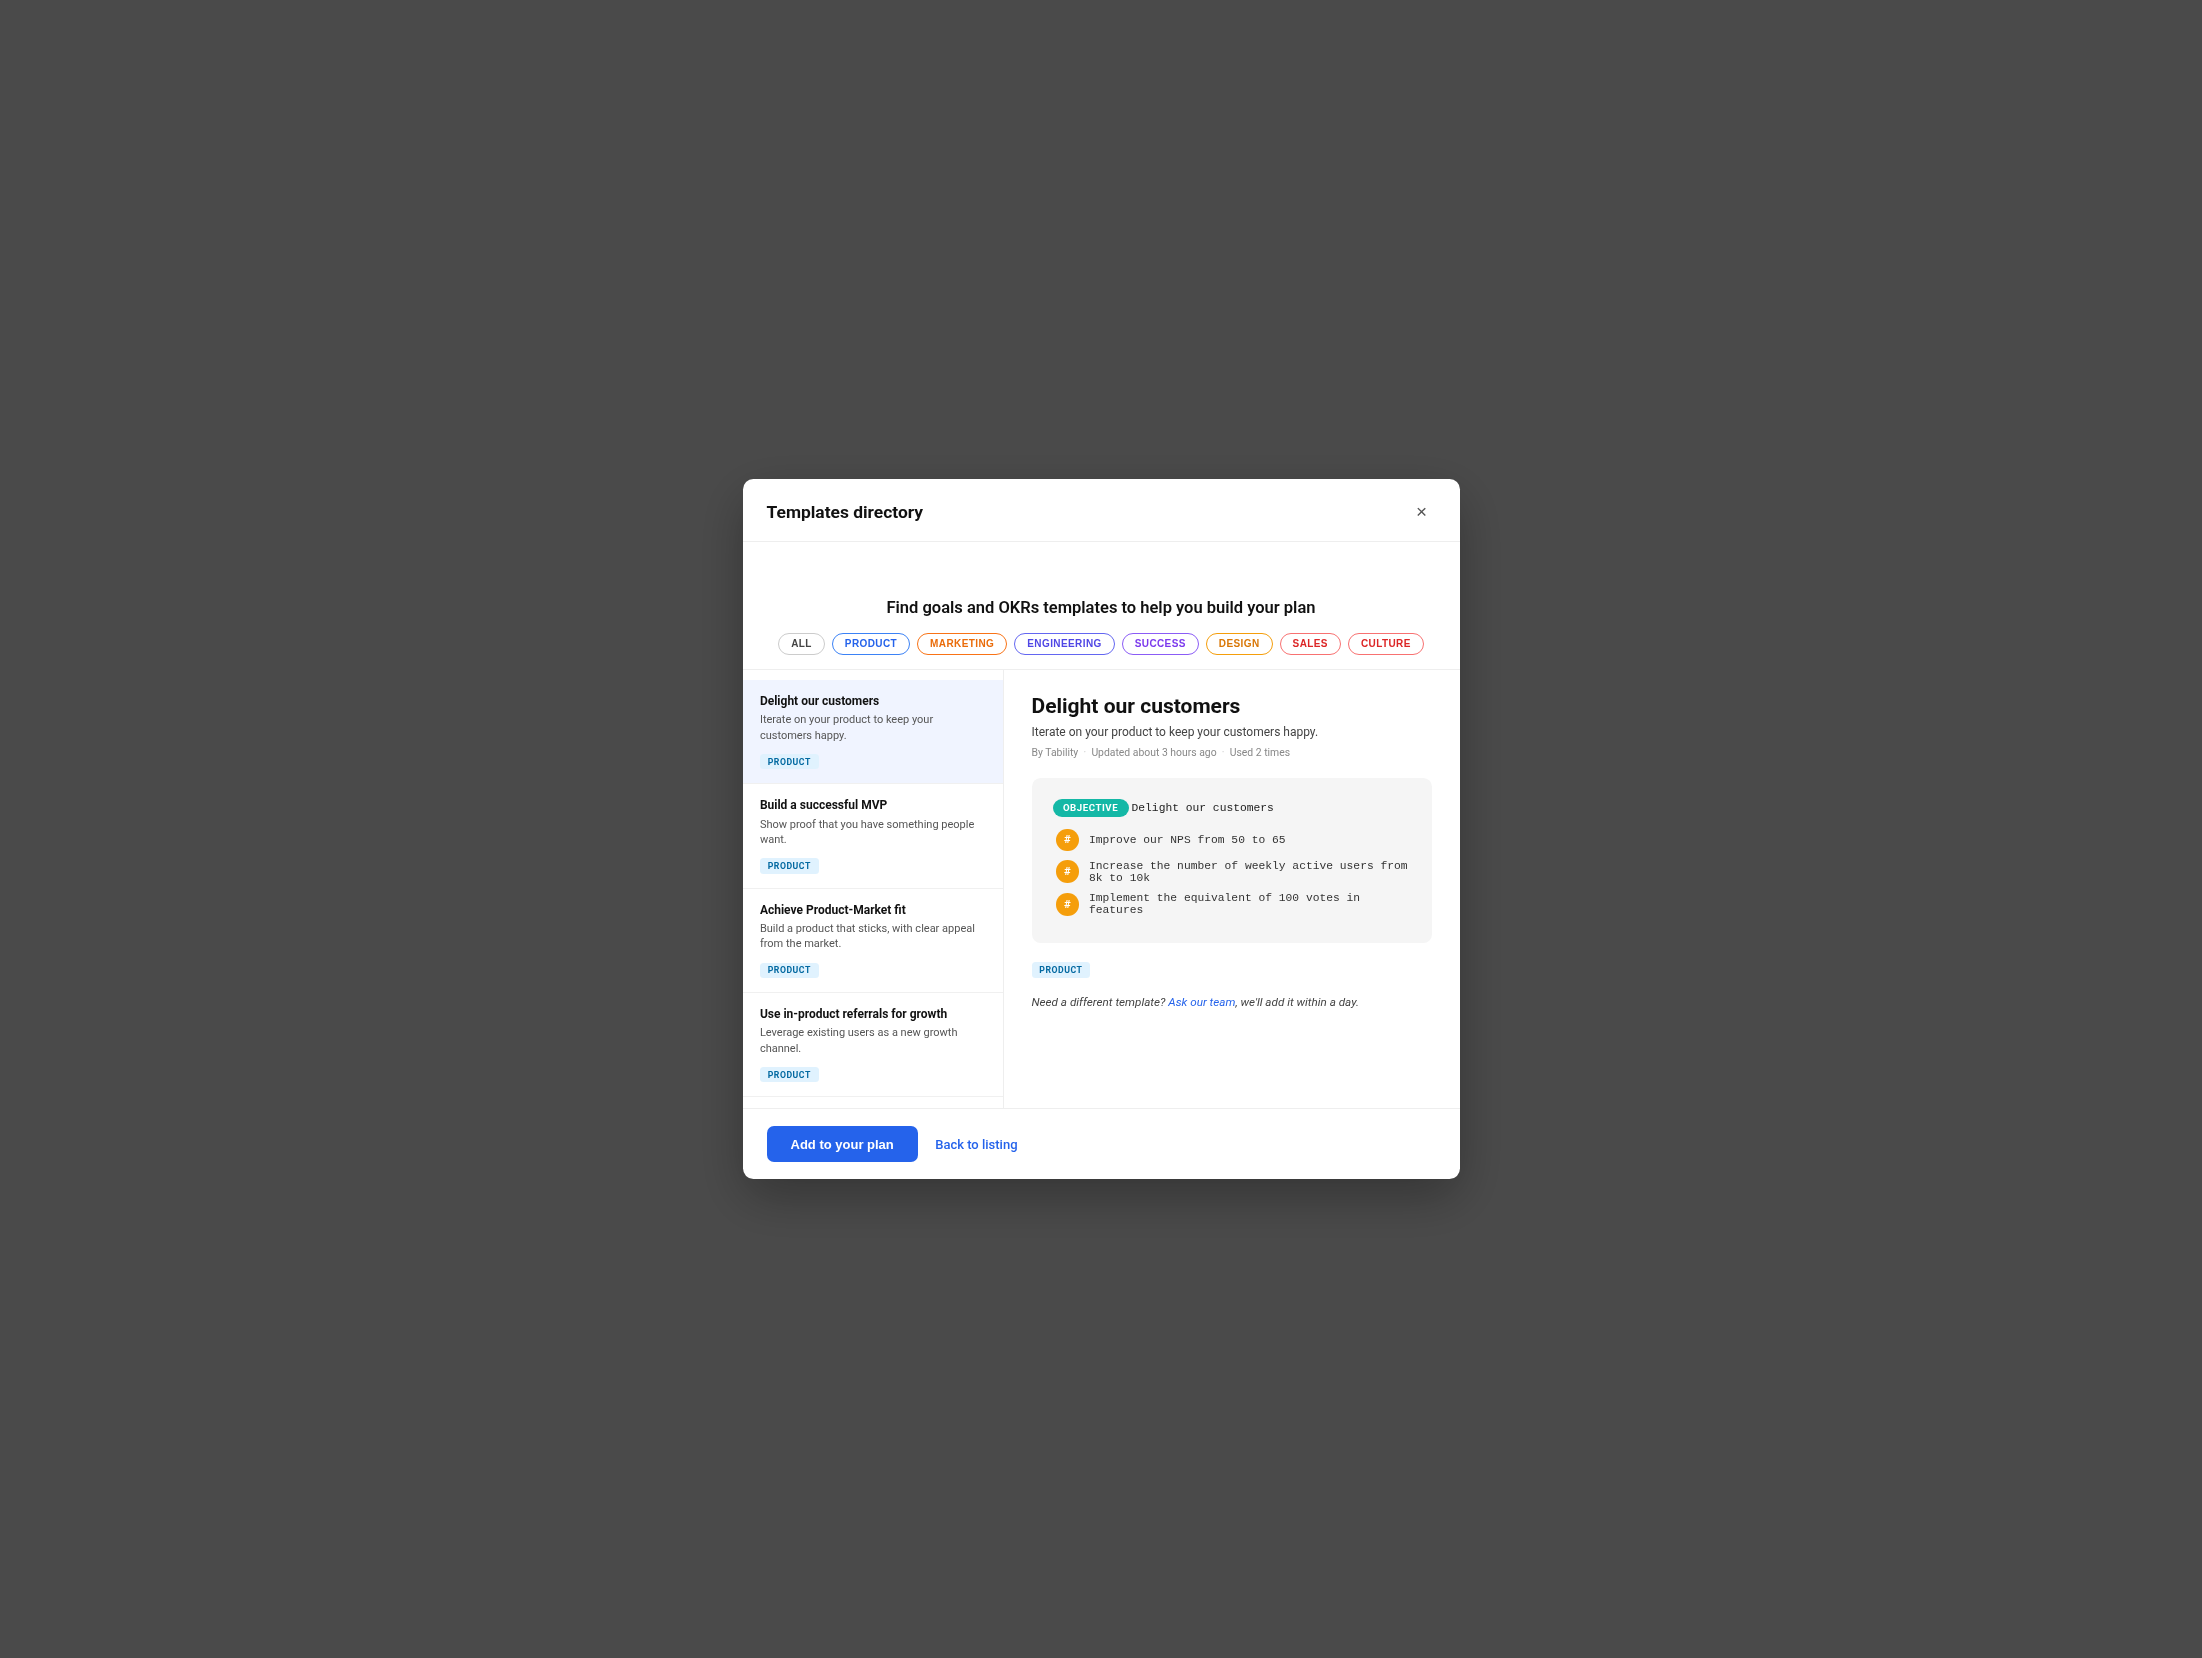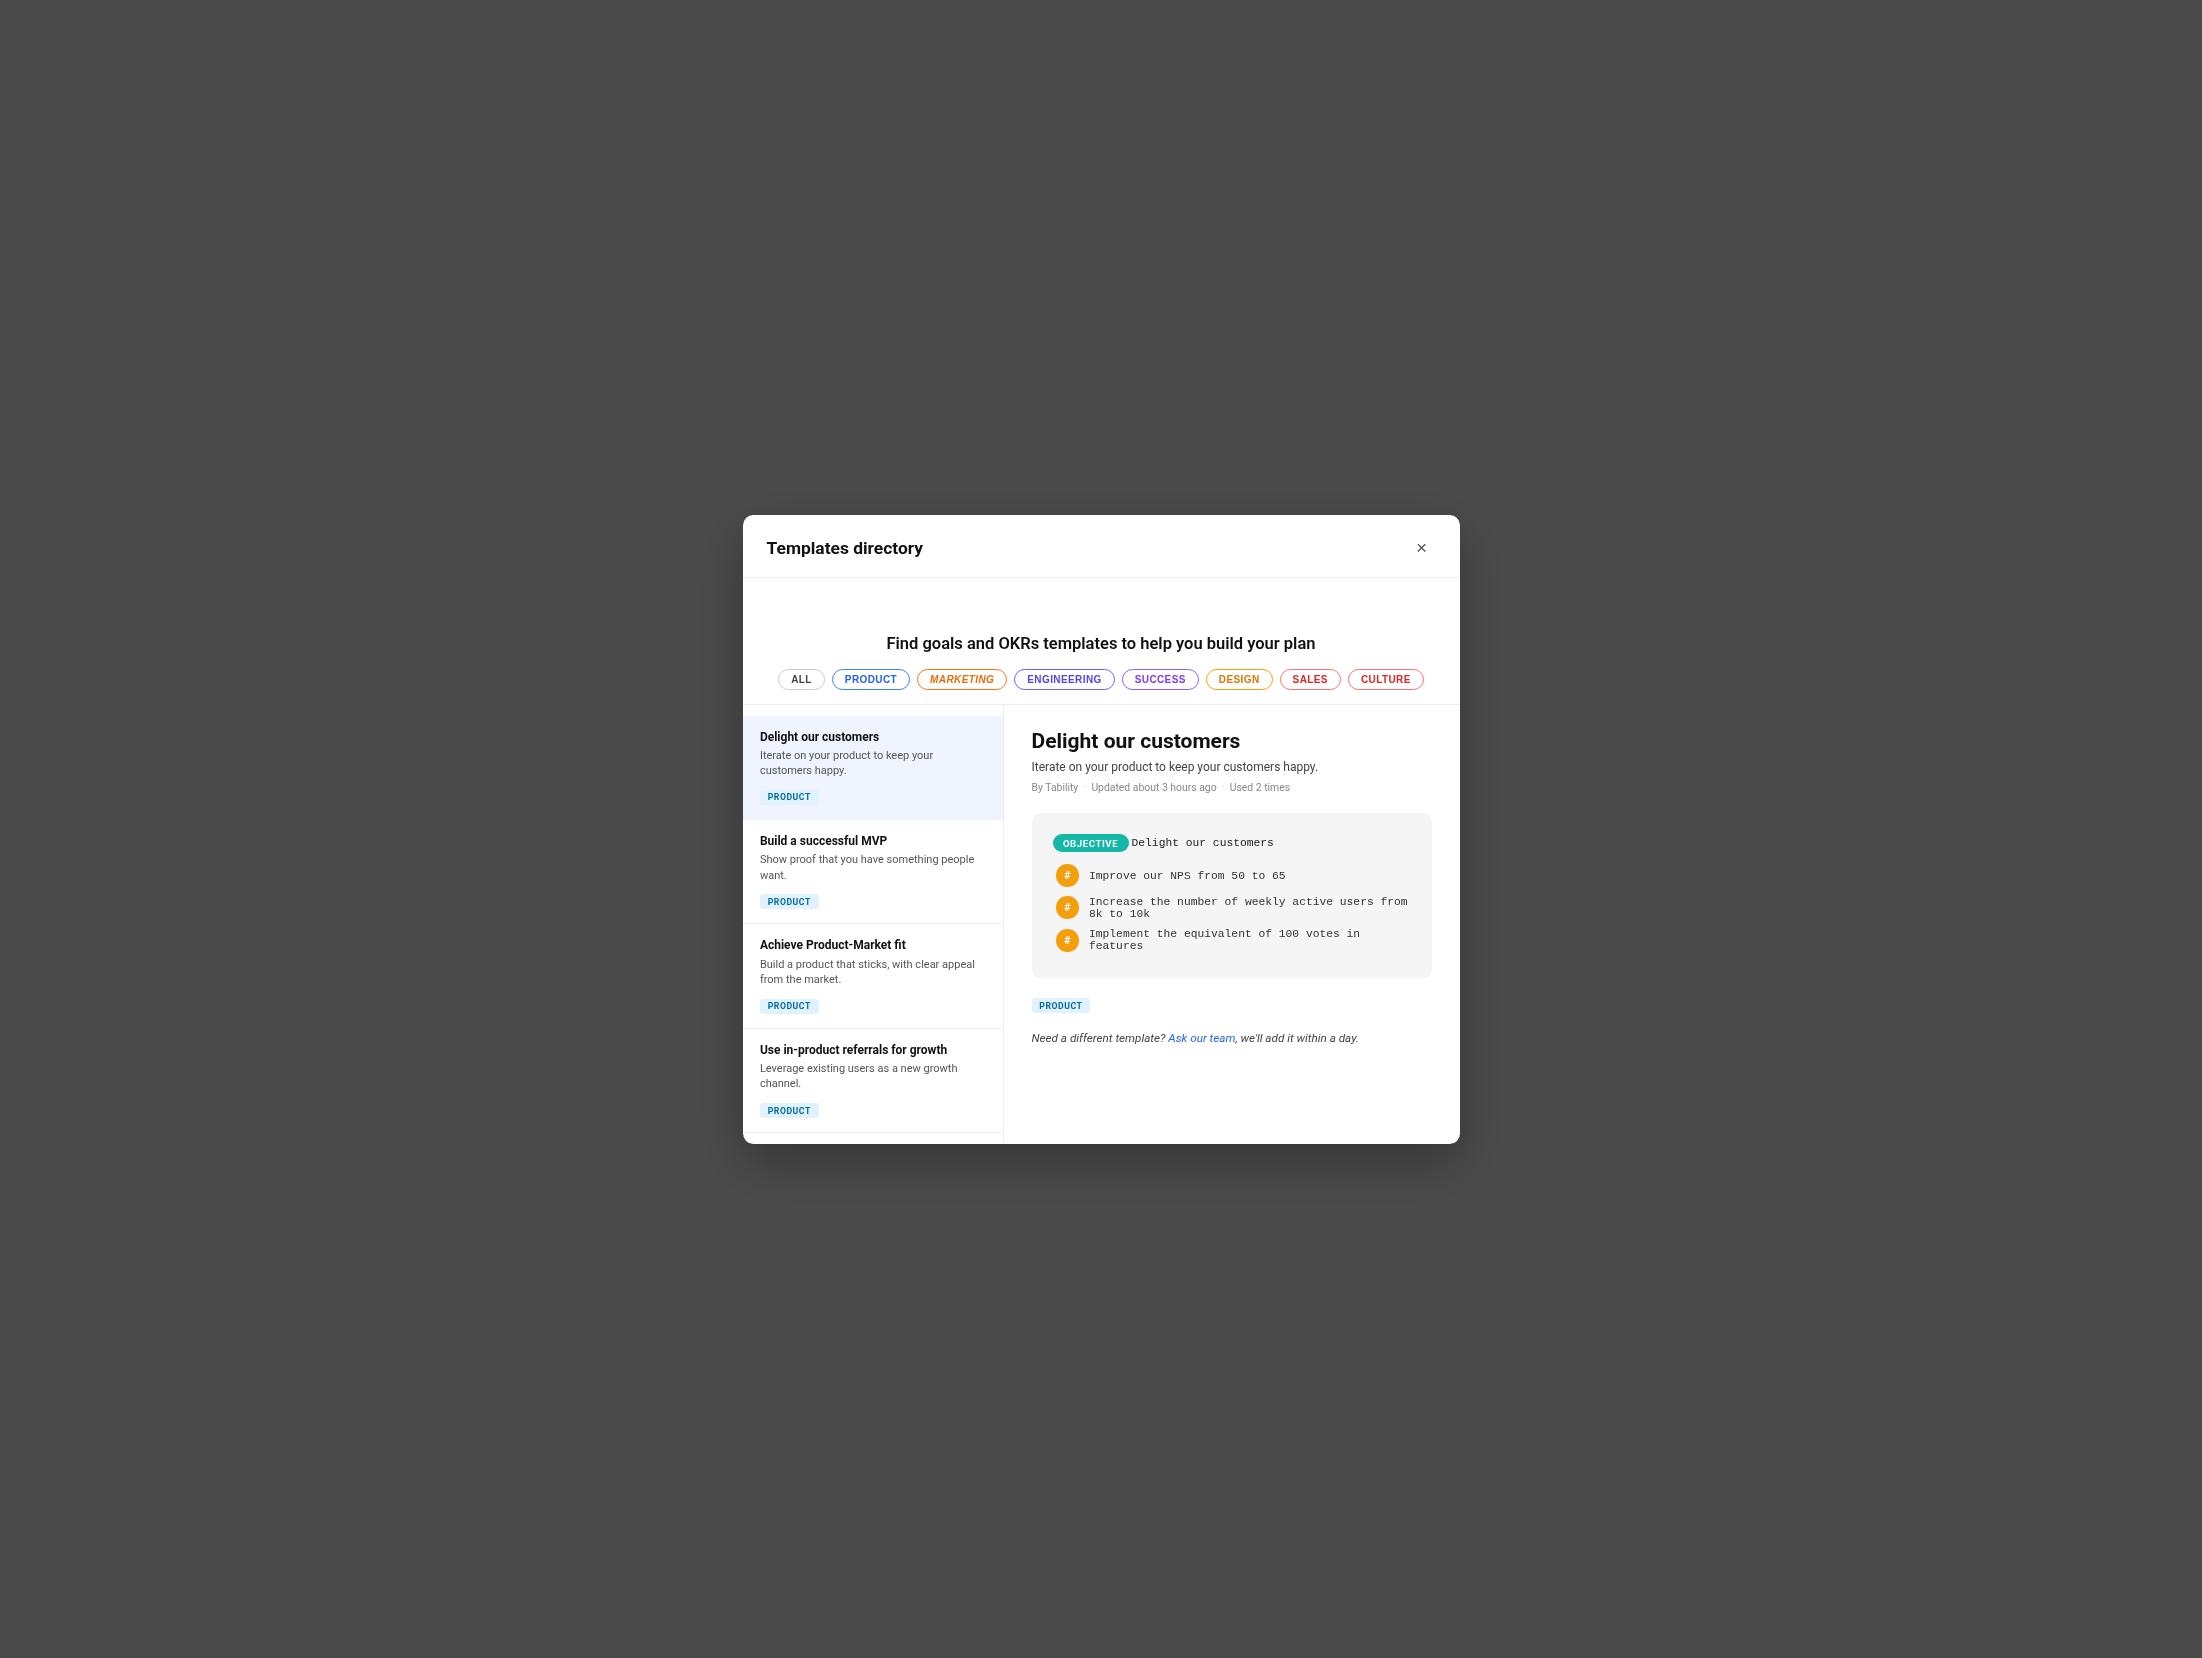--- a/index.html
+++ b/index.html
@@ -94,21 +94,21 @@
       letter-spacing: 0.04em;
       cursor: pointer;
       color: #444;
       text-transform: uppercase;
     }
     .filter-tab.active {
       border-color: #3b82f6;
       color: #2563eb;
       background: #fff;
     }
-    .filter-tab.marketing { border-color: #f97316; color: #ea6c0a; font-style: italic; }
+    .filter-tab.marketing { border-color: #f97316; color: #ea6c0a; }
     .filter-tab.engineering { border-color: #6366f1; color: #4f46e5; }
     .filter-tab.success { border-color: #8b5cf6; color: #7c3aed; }
     .filter-tab.design { border-color: #f59e0b; color: #d97706; }
     .filter-tab.sales { border-color: #f87171; color: #dc2626; }
     .filter-tab.culture { border-color: #f87171; color: #dc2626; }
 
     .modal-body {
       display: flex;
       flex: 1;
       overflow: hidden;
@@ -382,16 +382,20 @@
           <span class="badge badge-product">PRODUCT</span>
         </div>
 
         <div class="detail-note">
           <span>Need a different template?</span>
           <a href="#" class="ask-link">Ask our team</a><span>, we'll add it within a day.</span>
         </div>
       </div>
     </div>
 
+    <div class="modal-footer">
+      <button class="btn-add">Add to your plan</button>
+      <a href="#" class="btn-back">Back to listing</a>
+    </div>
 
   </div>
 </div>
 
 
 </body></html>

